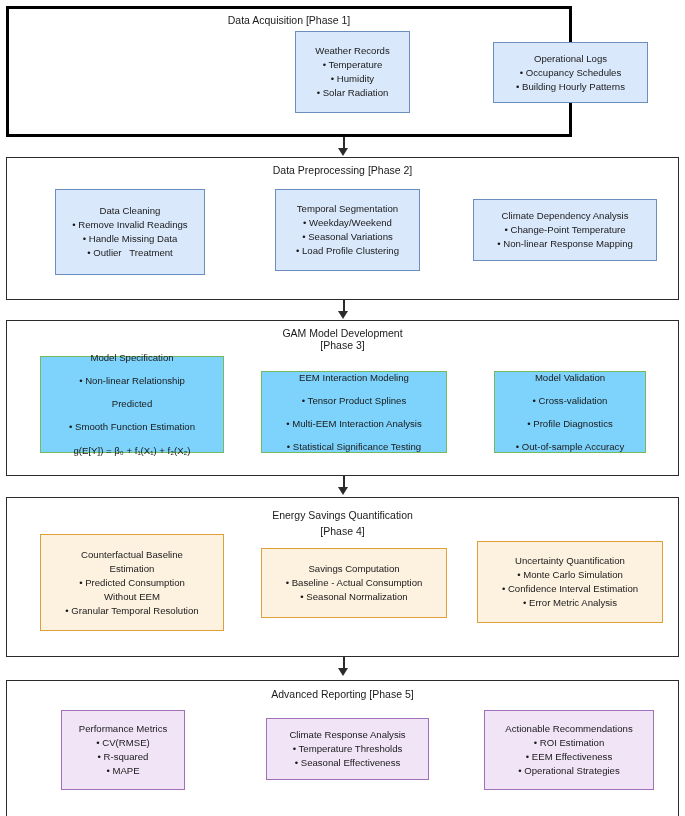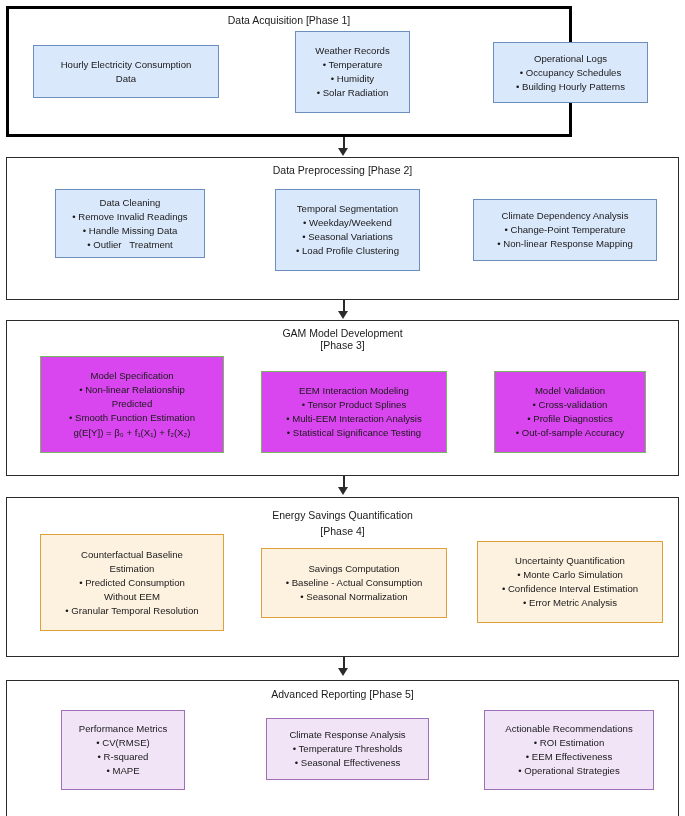--- a/index.html
+++ b/index.html
@@ -65,21 +65,21 @@
     line-height: 14px;
     white-space: pre;
   }
   .node .formula {
     font-size: 9.6px;
     line-height: 15px;
     white-space: pre;
   }
 
   .c-blue   { background: #dae8fc; border-color: #6c8ebf; }
-  .c-green  { background: #d946ef; border-color: #74ba5e; }
+  .c-green  { background: #7dd3fc; border-color: #74ba5e; gap: 9px; }
   .c-orange { background: #fdf1e0; border-color: #e0a039; }
   .c-purple { background: #f1e4f7; border-color: #9f6fb8; }
 
   
   .conn {
     position: absolute;
     width: 0;
     border-left: 2.4px solid #2b2b2b;
   }
   .arrowhead {
@@ -92,24 +92,20 @@
   }
 </style>
 </head>
 <body>
 
 <div id="flowchart">
 
   <div class="phase thick" style="left:6px; top:6px; width:566px; height:131px;">
     <div class="phase-title" style="top:6px;">Data Acquisition [Phase 1]</div>
 
-    <div class="node c-blue" style="left:24px; top:36px; width:186px; height:53px;">
-      <div class="ttl">Hourly Electricity Consumption
-Data</div>
-    </div>
 
     <div class="node c-blue" style="left:286px; top:22px; width:115px; height:82px;">
       <div class="ttl">Weather Records</div>
       <div class="bullet">• Temperature</div>
       <div class="bullet">• Humidity</div>
       <div class="bullet">• Solar Radiation</div>
     </div>
 
     <div class="node c-blue" style="left:484px; top:33px; width:155px; height:61px;">
       <div class="ttl">Operational Logs</div>
@@ -117,21 +113,21 @@
       <div class="bullet">• Building Hourly Patterns</div>
     </div>
   </div>
 
   <div class="conn" style="left:343px; top:137px; height:15px;"></div>
   <div class="arrowhead" style="left:338px; top:148px;"></div>
 
   <div class="phase" style="left:6px; top:157px; width:673px; height:143px;">
     <div class="phase-title" style="top:7px;">Data Preprocessing [Phase 2]</div>
 
-    <div class="node c-blue" style="left:48px; top:31px; width:150px; height:69px;justify-content:center;">
+    <div class="node c-blue" style="left:48px; top:31px; width:150px; height:86px;justify-content:center;">
       <div class="ttl">Data Cleaning</div>
       <div class="bullet">• Remove Invalid Readings</div>
       <div class="bullet">• Handle Missing Data</div>
       <div class="bullet">• Outlier   Treatment</div>
     </div>
 
     <div class="node c-blue" style="left:268px; top:31px; width:145px; height:82px;">
       <div class="ttl">Temporal Segmentation</div>
       <div class="bullet">• Weekday/Weekend</div>
       <div class="bullet">• Seasonal Variations</div>

